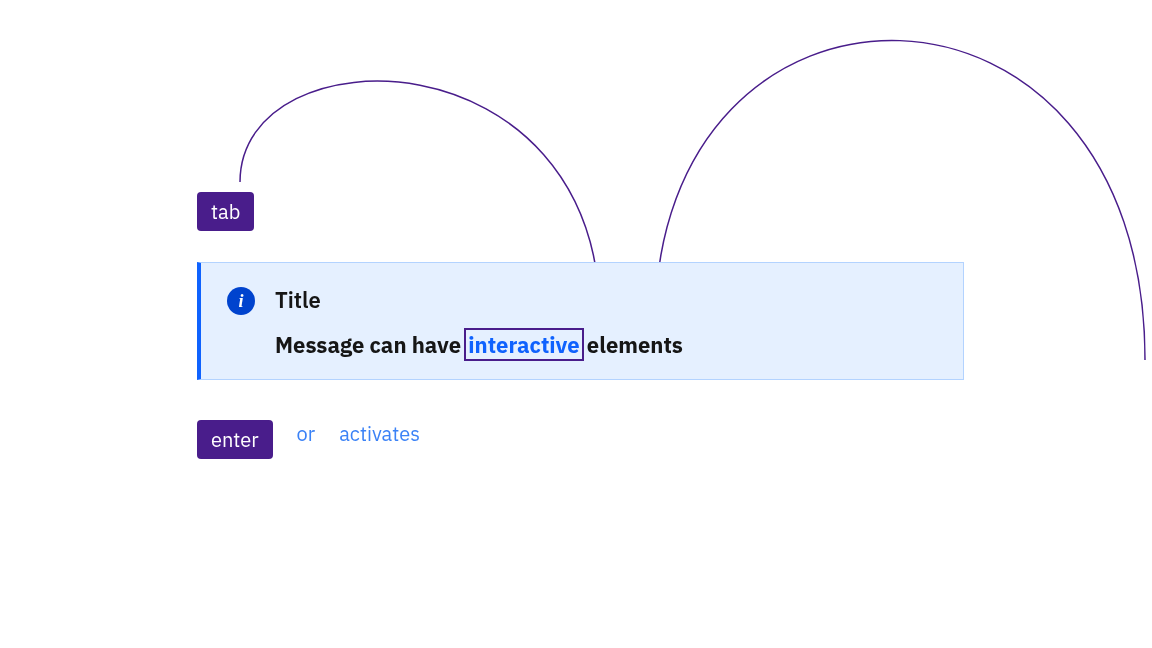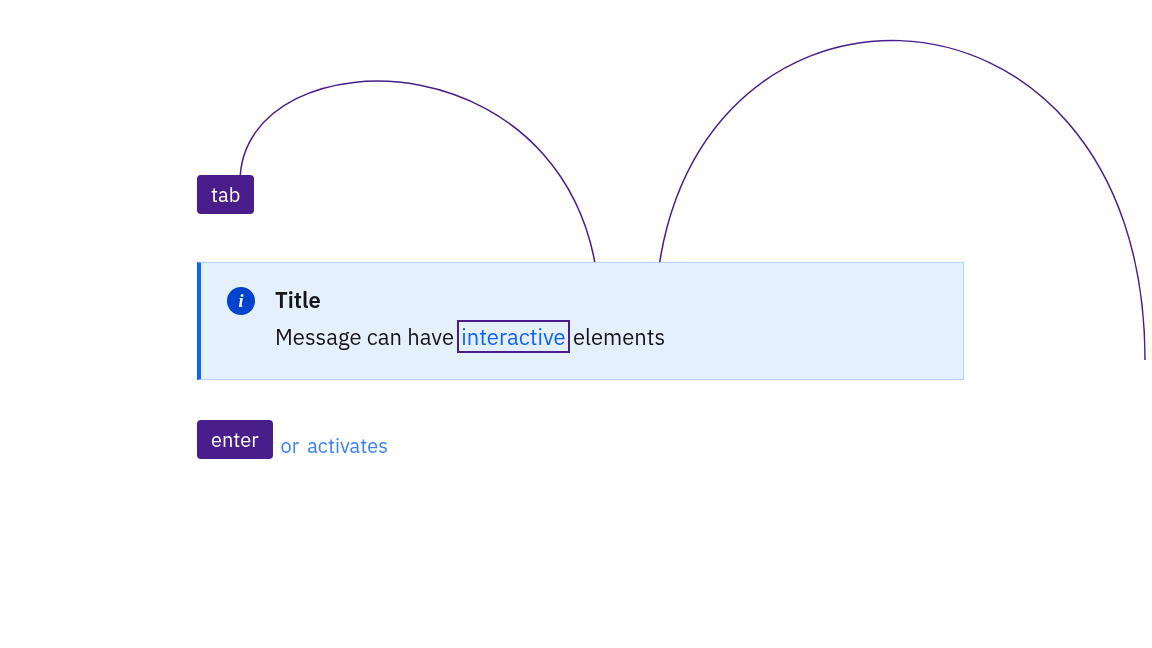--- a/index.html
+++ b/index.html
@@ -17,21 +17,21 @@
     background: #491d8b;
     color: #ffffff;
     font-size: 20px;
     padding: 6px 14px;
     border-radius: 4px;
     font-weight: 400;
   }
   .tab-key {
     position: absolute;
     left: 197px;
-    top: 175px;
+    top: 192px;
   }
   .notification {
     position: absolute;
     left: 197px;
     top: 262px;
     width: 767px;
     height: 118px;
     background: #e5f0ff;
     border: 1px solid #b3d3ff;
     border-left: 4px solid #0f62fe;
@@ -56,40 +56,40 @@
     font-family: Georgia, "Times New Roman", serif;
     font-weight: bold;
     font-size: 18px;
     font-style: italic;
   }
   .notif-body { flex: 1; }
   .notif-title {
     font-weight: 600;
     font-size: 22px;
     color: #161616;
-    margin-bottom: 8px;
+    margin-bottom: 16px;
   }
   .notif-msg {
     font-size: 22px;
     color: #161616;
-    font-weight: 400;
+    font-weight: 700;
   }
   .link {
     color: #0f62fe;
     outline: 2px solid #491d8b;
     outline-offset: 0px;
     padding: 0 2px;
   }
   .actions-row {
     position: absolute;
     left: 197px;
     top: 420px;
     display: flex;
-    align-items: flex-end;
-    gap: 8px;
+    align-items: flex-start;
+    gap: 24px;
     font-size: 20px;
     color: #161616;
   }
   .actions-row .plain { color: #3b82f6; }
   svg.arcs {
     position: absolute;
     left: 0; top: 0;
     width: 1152px; height: 648px;
     pointer-events: none;
   }

